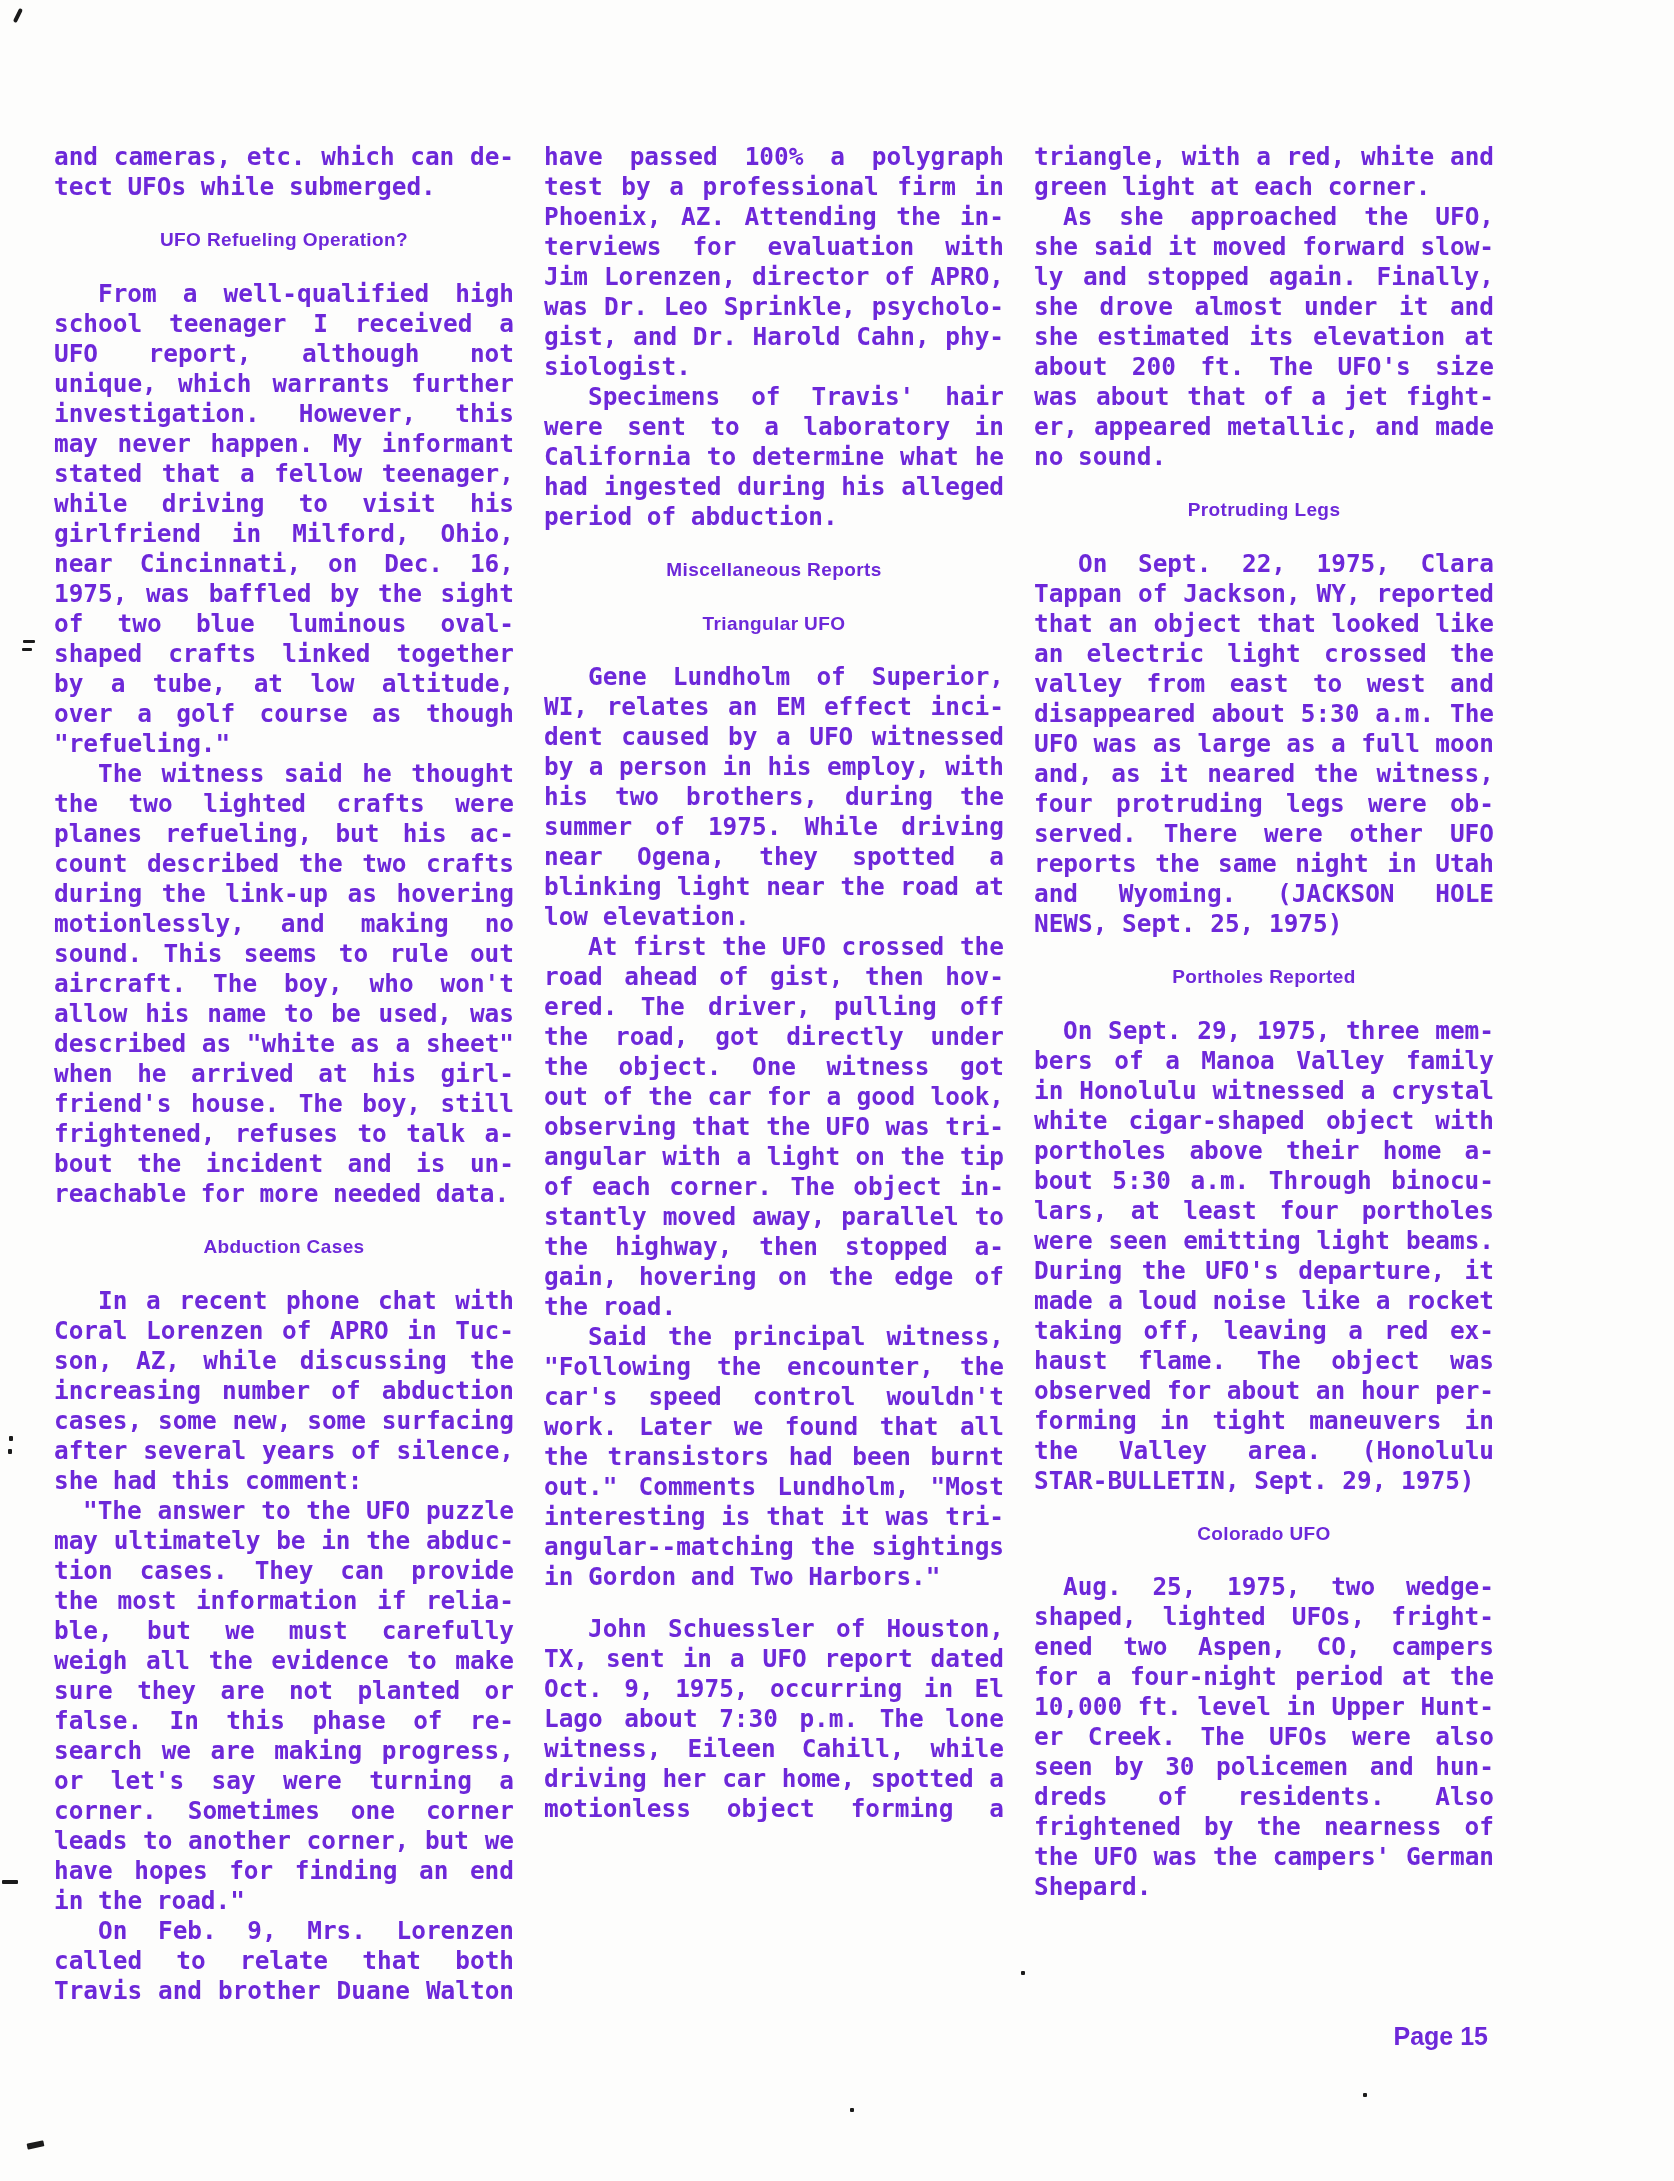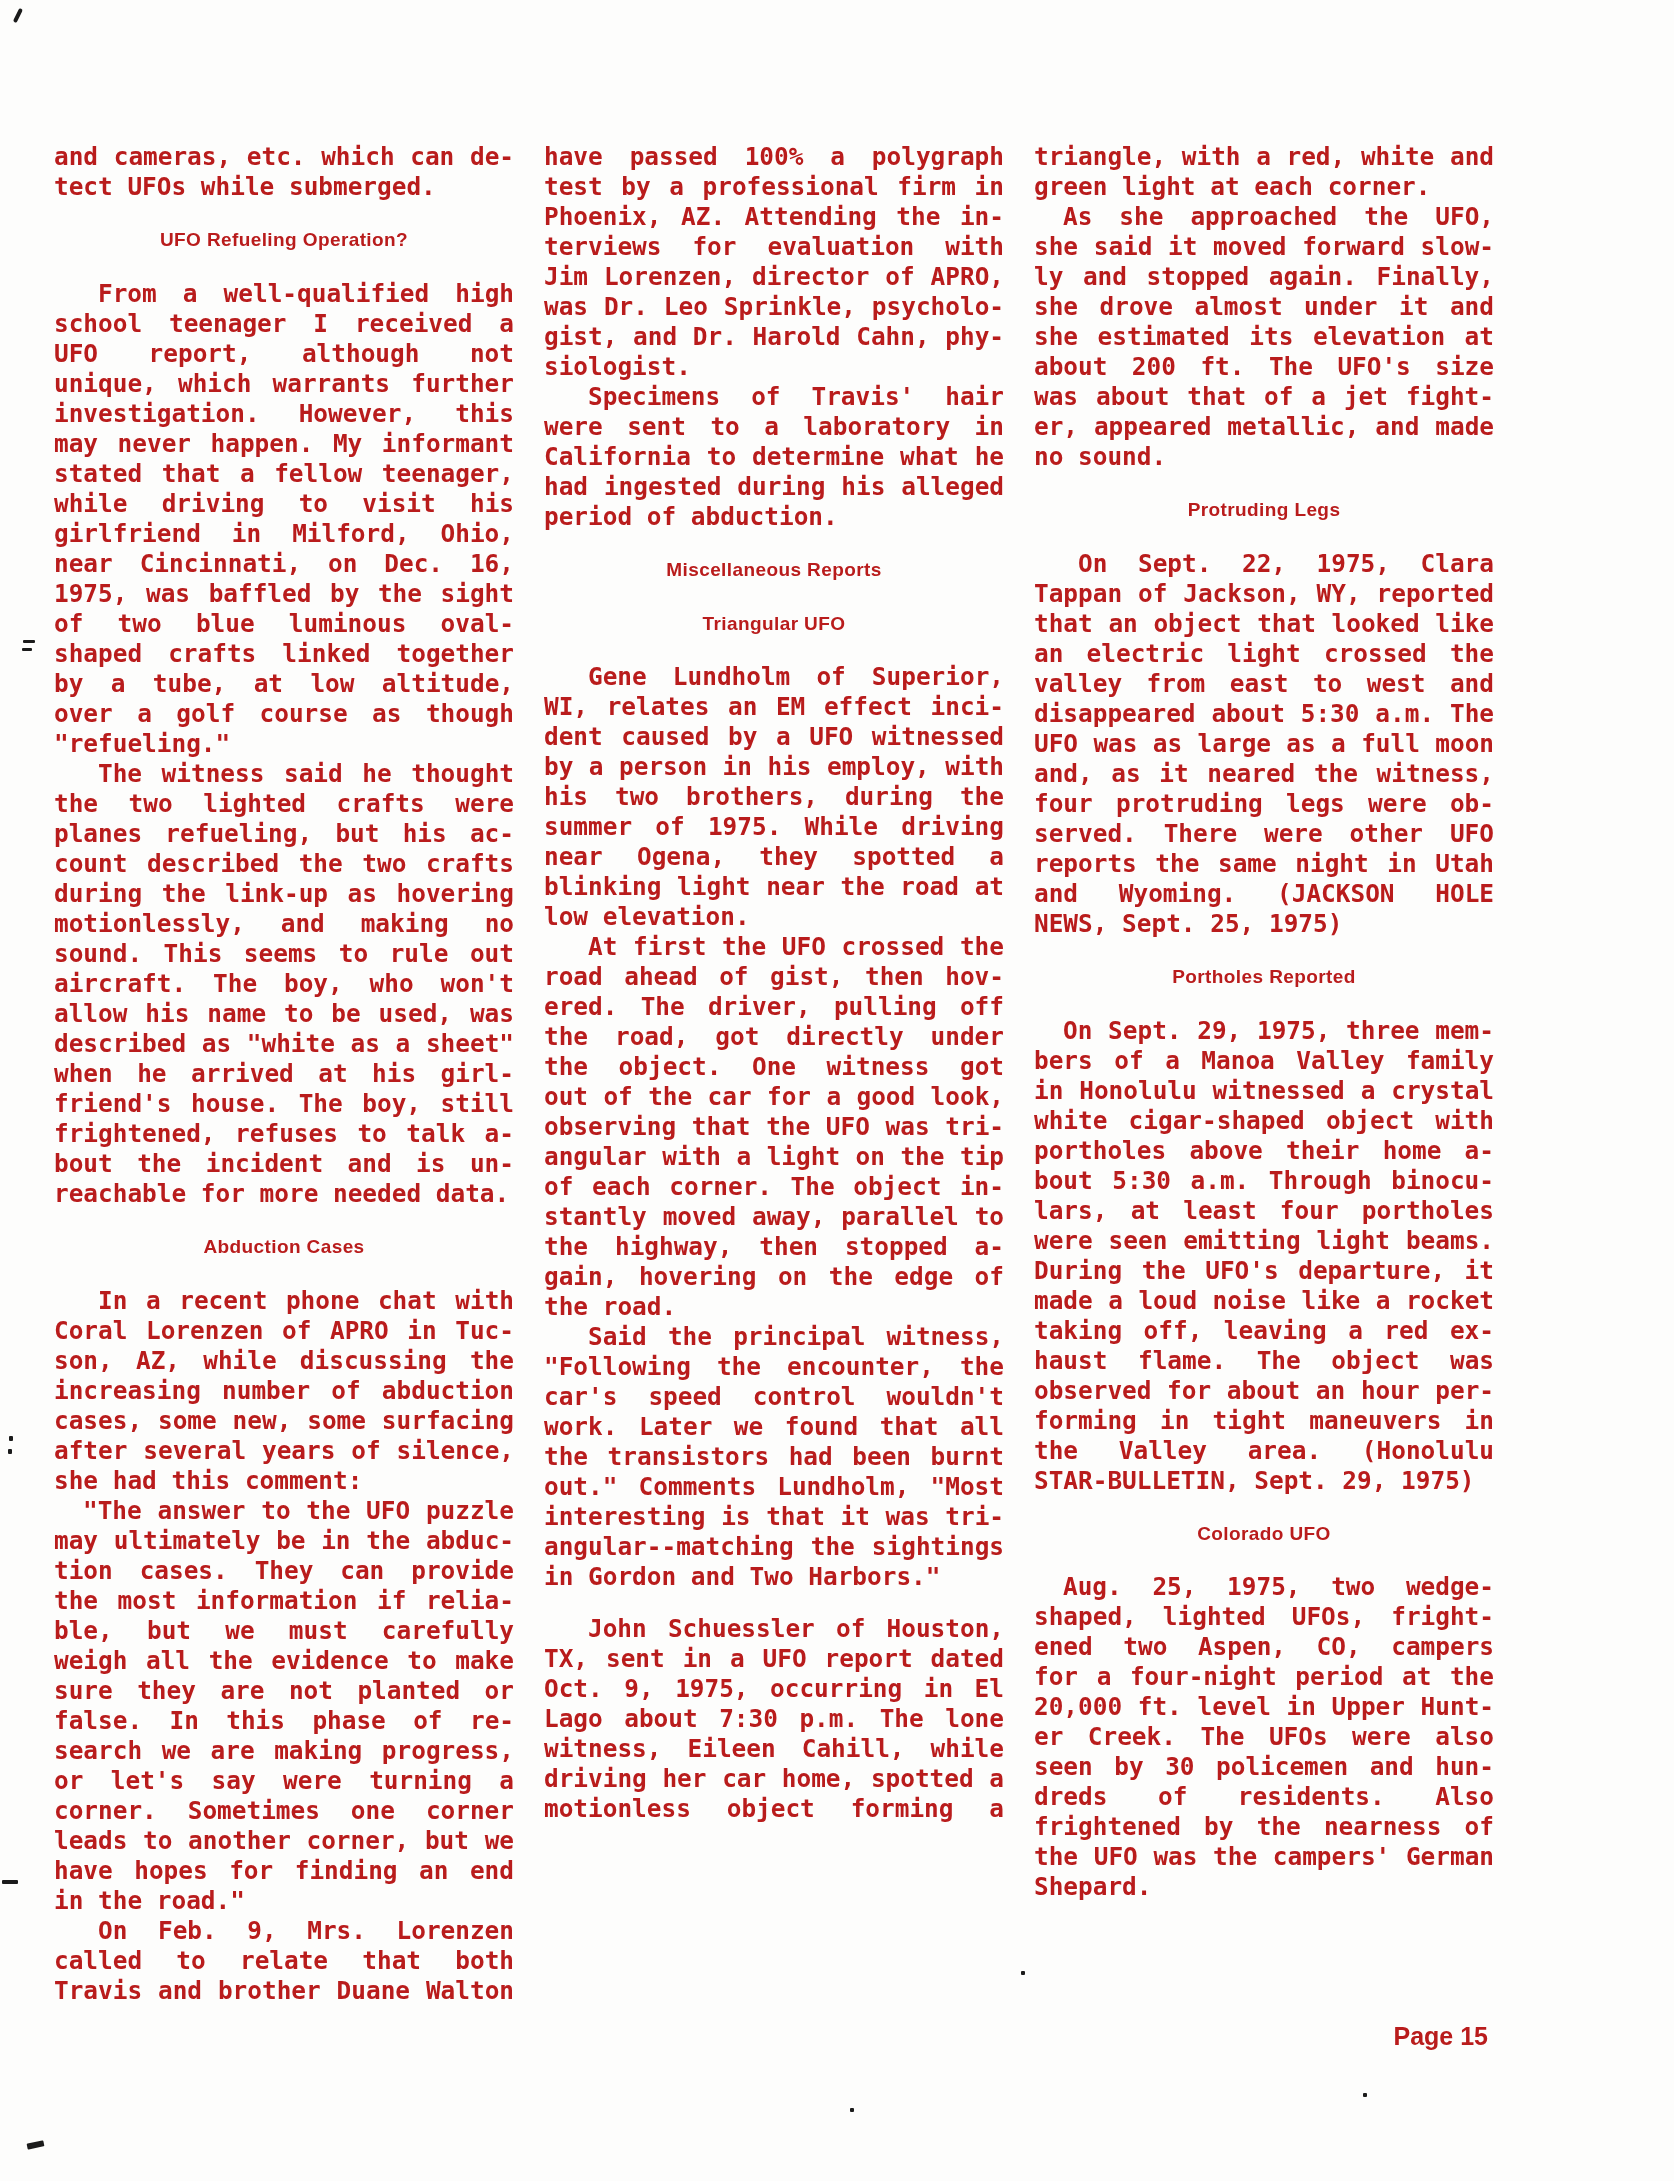--- a/index.html
+++ b/index.html
@@ -5,21 +5,21 @@
   html, body {
     margin: 0;
     padding: 0;
     background: #ffffff;
   }
   .page {
     position: relative;
     width: 1675px;
     height: 2182px;
     background: #fdfdfc;
-    color: #b91c1c;
+    color: #6d28d9;
     overflow: hidden;
   }
   .cols {
     position: absolute;
     left: 54px;
     top: 142px;
     display: flex;
     gap: 30px;
     align-items: flex-start;
   }
@@ -271,21 +271,21 @@
           <div class="line">forming in tight maneuvers in</div>
           <div class="line">the Valley area. (Honolulu</div>
           <div class="line last">STAR-BULLETIN, Sept. 29, 1975)</div>
         </div>
         <div class="heading">Colorado UFO</div>
         <div class="para">
           <div class="line" style="padding-left: 29px;">Aug. 25, 1975, two wedge-</div>
           <div class="line">shaped, lighted UFOs, fright-</div>
           <div class="line">ened two Aspen, CO, campers</div>
           <div class="line">for a four-night period at the</div>
-          <div class="line">20,000 ft. level in Upper Hunt-</div>
+          <div class="line">10,000 ft. level in Upper Hunt-</div>
           <div class="line">er Creek. The UFOs were also</div>
           <div class="line">seen by 30 policemen and hun-</div>
           <div class="line">dreds of residents. Also</div>
           <div class="line">frightened by the nearness of</div>
           <div class="line">the UFO was the campers' German</div>
           <div class="line last">Shepard.</div>
         </div>
       </div>
   </div>
 

